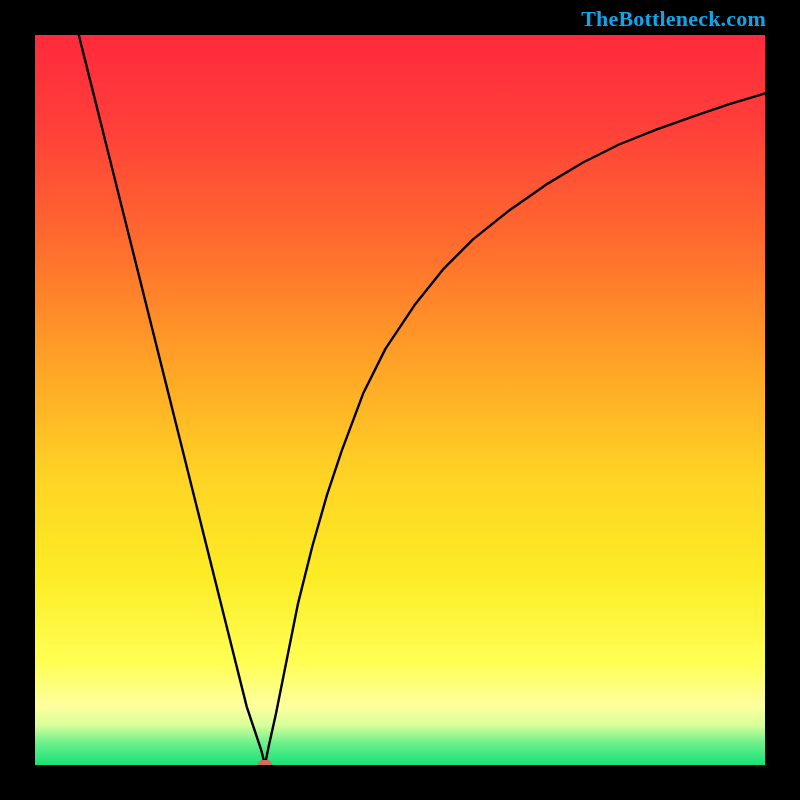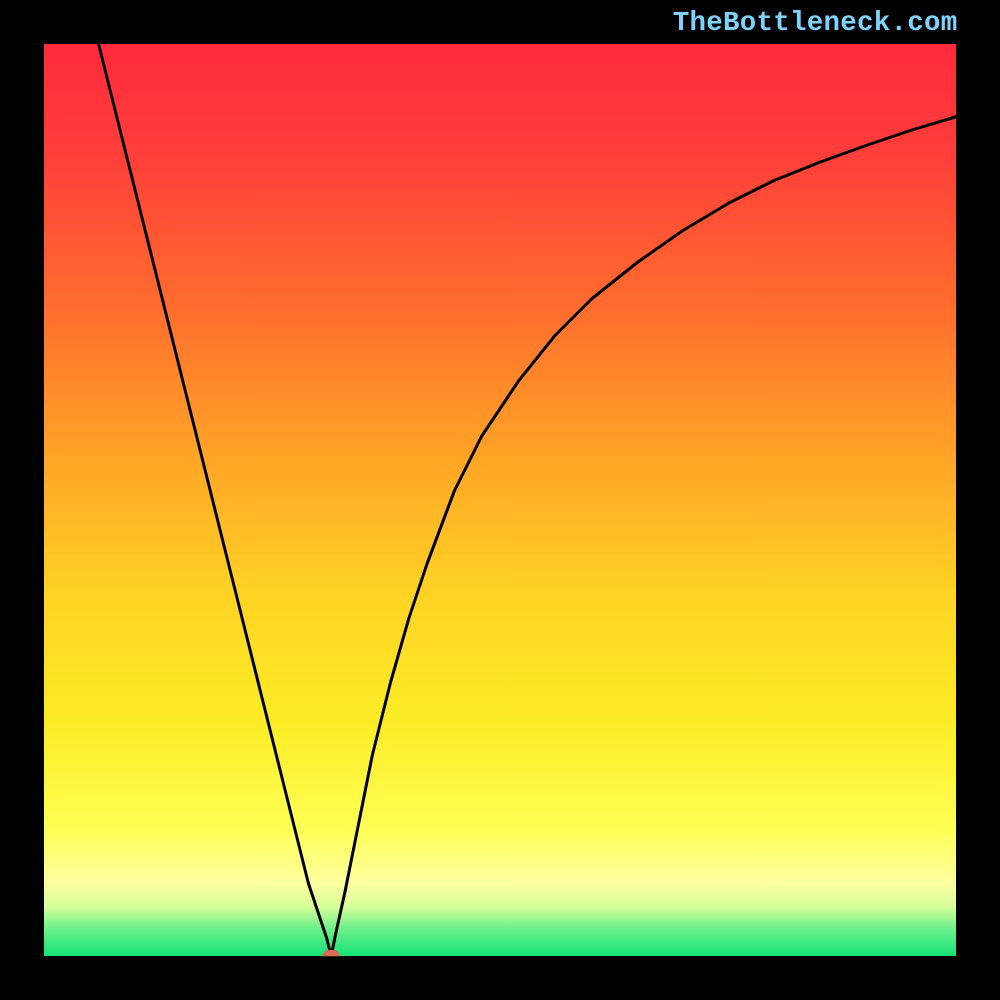--- a/index.html
+++ b/index.html
@@ -42,24 +42,24 @@
     position: absolute;
     width: 14px;
     height: 10px;
     border-radius: 5px;
     transform: translate(-50%, -50%);
   }
   .watermark {
     position: absolute;
     top: 6px;
     right: 34px;
-    font-family: Liberation Mono, monospace;
+    font-family: Liberation Serif, serif;
     font-size: 22px;
     font-weight: 600;
-    color: #7dd3fc;
+    color: #0ea5e9;
     letter-spacing: 0.2px;
   }
 </style>
 </head>
 <body>
 <div class="frame">
 
   <div class="watermark">TheBottleneck.com</div>
 
   <div class="plot-area">

